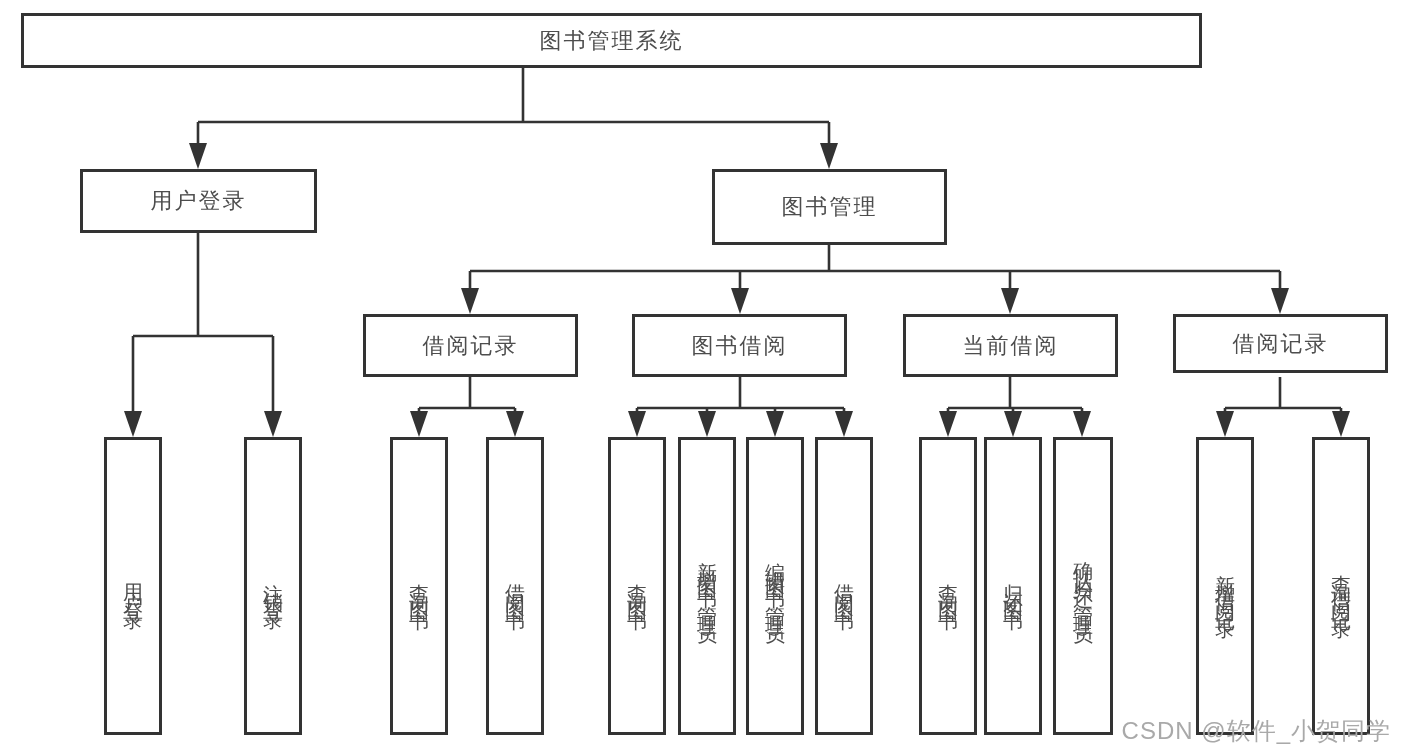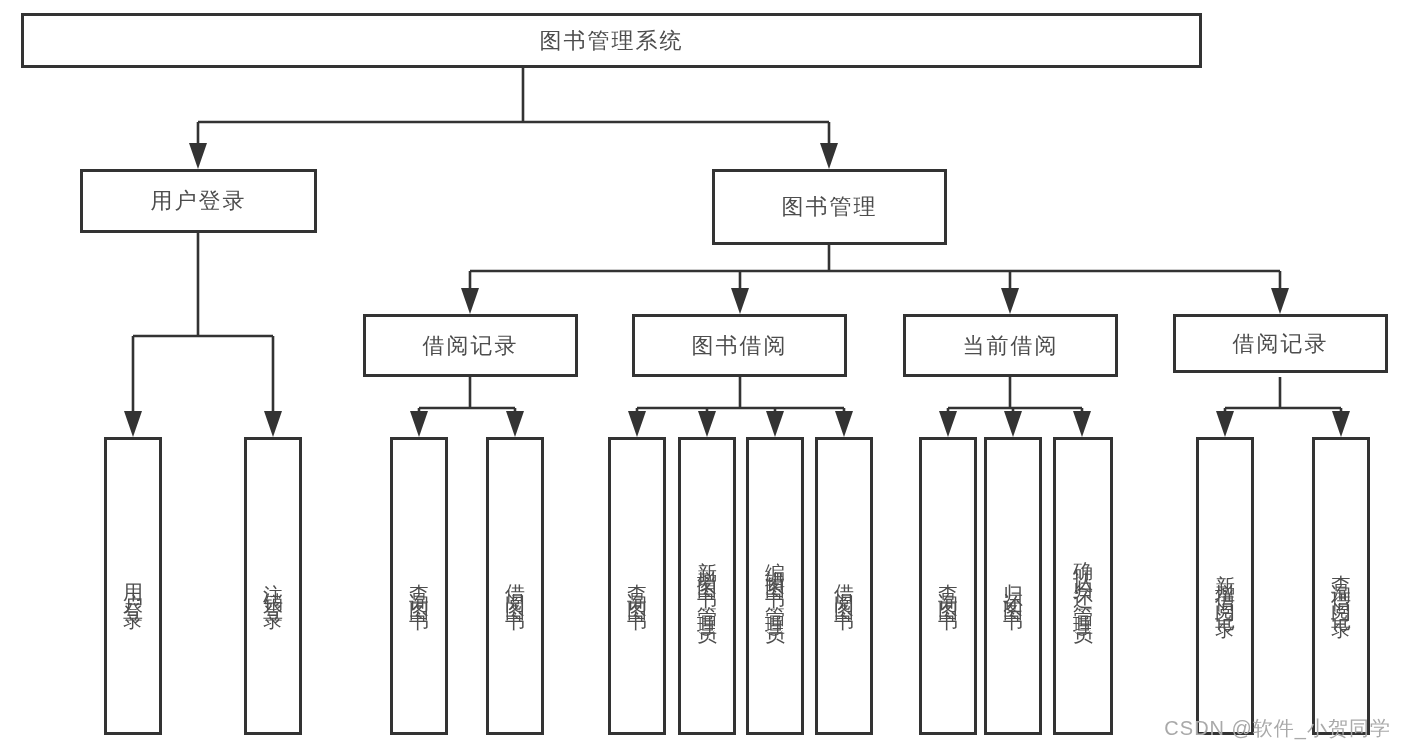--- a/index.html
+++ b/index.html
@@ -28,21 +28,21 @@
   }
   .leaf span{
     writing-mode:vertical-rl;
     text-orientation:mixed;
     font-size:20px;line-height:1.05;
     letter-spacing:9px;color:#4d4d4d;
     white-space:nowrap;
   }
   .watermark{
     position:absolute;top:715px;right:14px;
-    font-size:20px;color:#a9a9a9;letter-spacing:1px;
+    font-size:24px;color:#a9a9a9;letter-spacing:1px;
     z-index:5;
   }
 </style>
 </head>
 <body>
 
 <div id="stage">
 
   <svg id="wires" viewBox="0 0 1405 747" xmlns="http://www.w3.org/2000/svg">
     <g stroke="#333333" stroke-width="2.6" fill="none">

